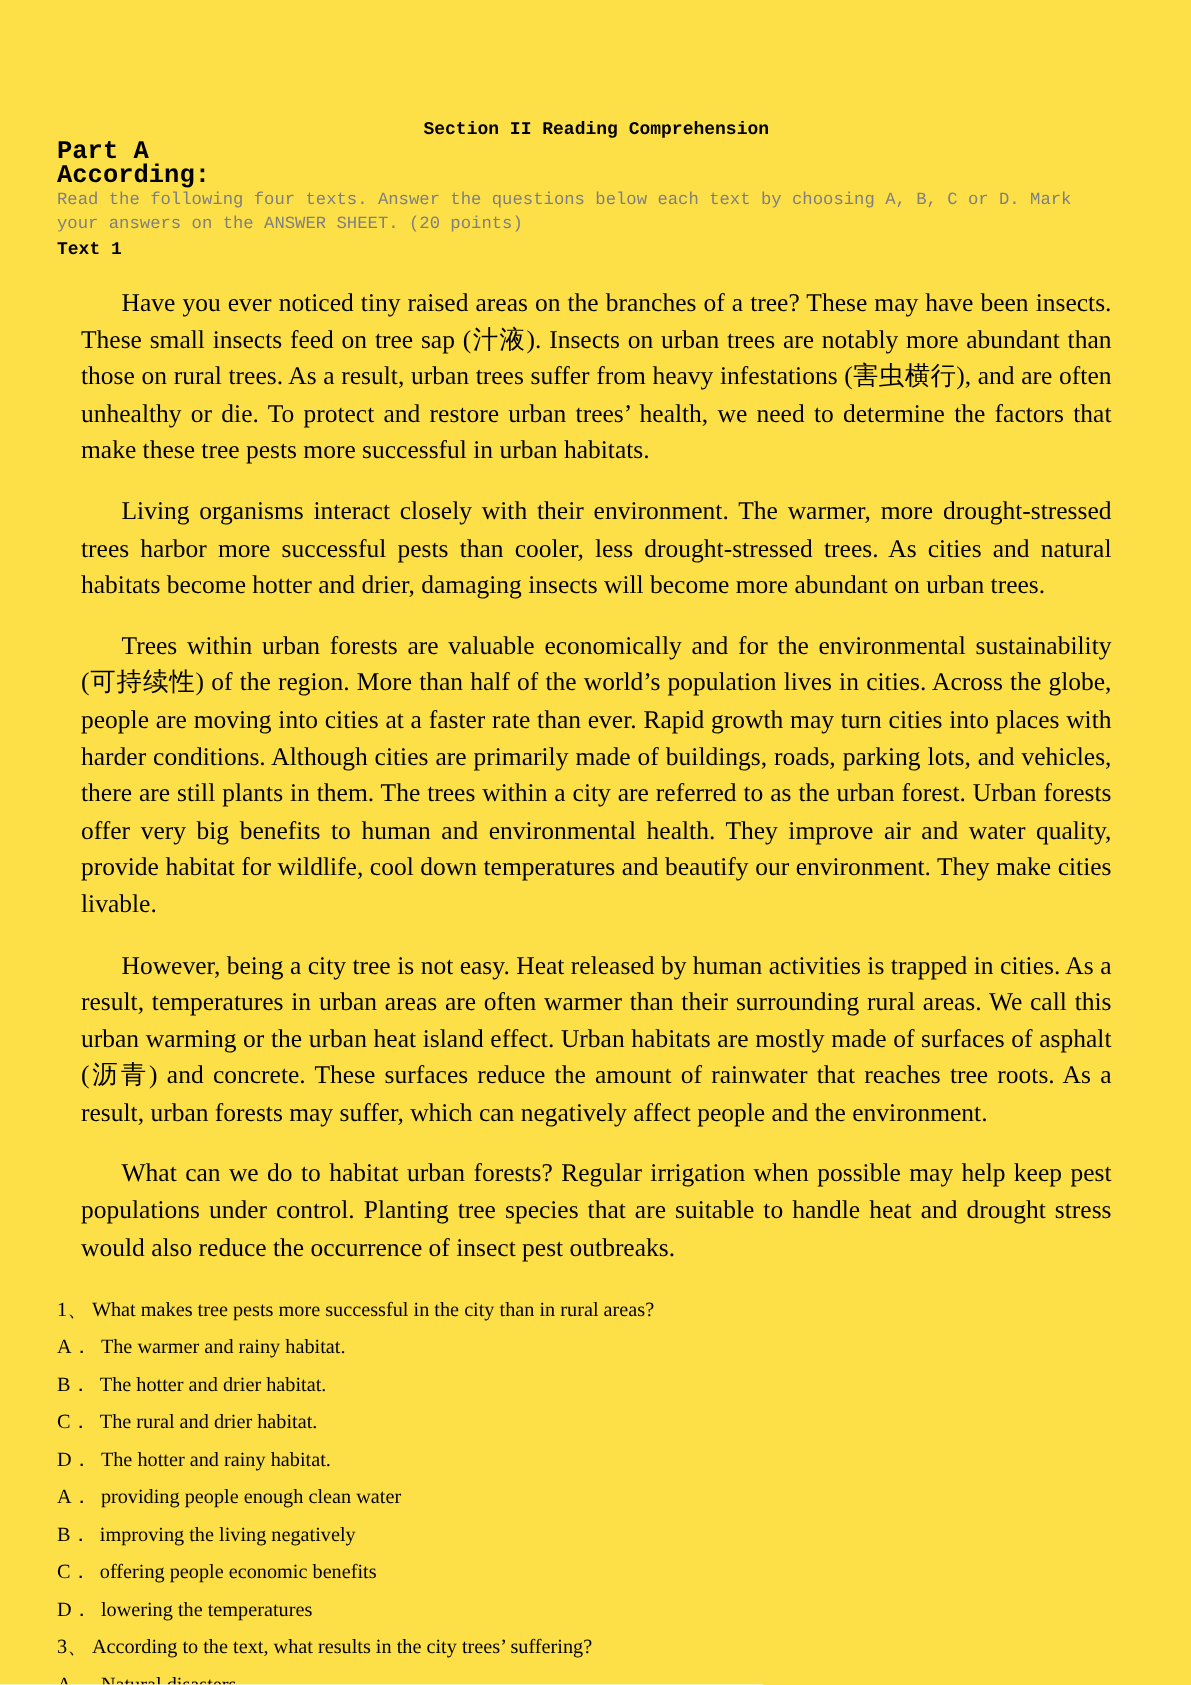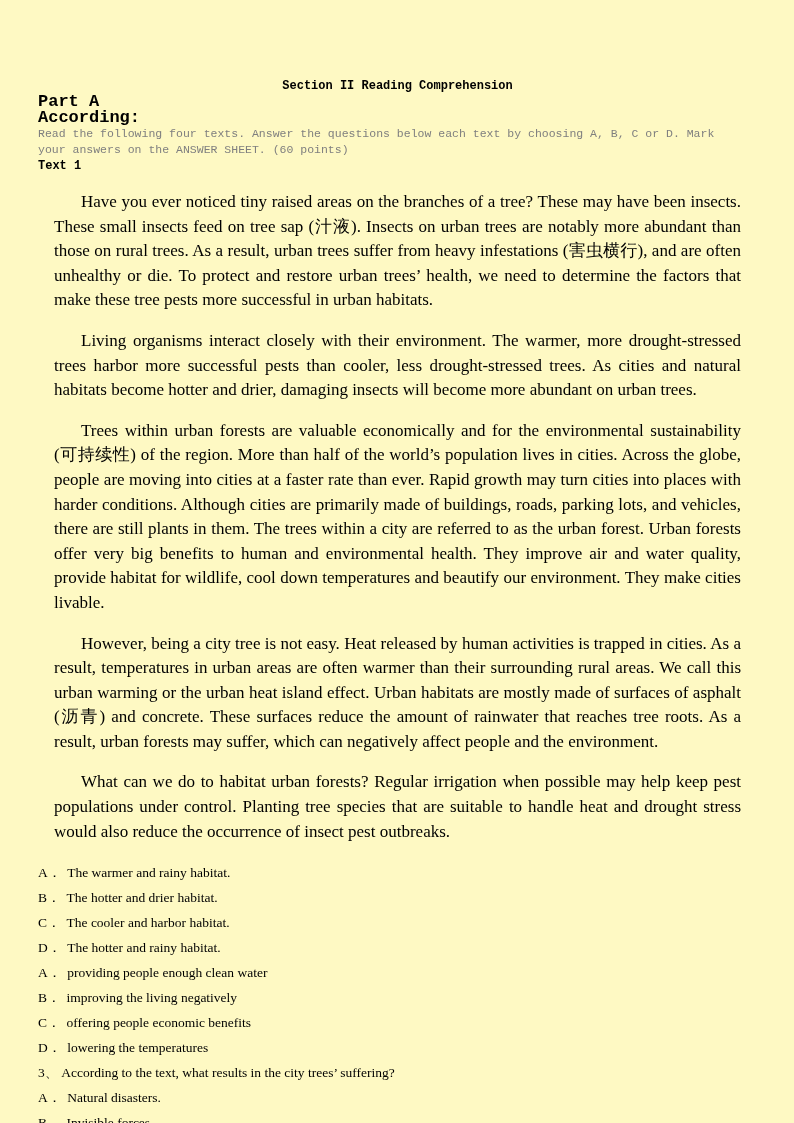--- a/index.html
+++ b/index.html
@@ -1,20 +1,20 @@
 <!DOCTYPE html>
 <html><head>
 <meta charset="utf-8">
 <style>
   html, body { margin: 0; padding: 0; background: #ffffff; }
   .page {
     width: 794px;
     height: 1123px;
     margin: 0 auto;
-    background: #fef9c3;
+    background: #fde047;
     box-sizing: border-box;
     padding: 78px 37px 0 38px;
     overflow: hidden;
     color: #000000;
   }
   .mono {
     font-family: "Liberation Mono", "DejaVu Sans Mono", monospace;
     font-size: 17px;
     line-height: 16px;
   }
@@ -62,38 +62,39 @@
 <body>
 
 <div class="page">
 
   <div class="section-title">Section II Reading Comprehension</div>
 
   <div class="mono bold">Part A</div>
 
   <div class="mono bold">According:</div>
 
-  <div class="directions-text">Read the following four texts. Answer the questions below each text by choosing A, B, C or D. Mark your answers on the ANSWER SHEET. (60 points)</div>
+  <div class="directions-text">Read the following four texts. Answer the questions below each text by choosing A, B, C or D. Mark your answers on the ANSWER SHEET. (20 points)</div>
 
   <div class="text-title">Text 1</div>
 
   <div>
     <p class="body-para">Have you ever noticed tiny raised areas on the branches of a tree? These may have been insects. These small insects feed on tree sap (汁液). Insects on urban trees are notably more abundant than those on rural trees. As a result, urban trees suffer from heavy infestations (害虫横行), and are often unhealthy or die. To protect and restore urban trees’ health, we need to determine the factors that make these tree pests more successful in urban habitats.</p>
     <p class="body-para">Living organisms interact closely with their environment. The warmer, more drought-stressed trees harbor more successful pests than cooler, less drought-stressed trees. As cities and natural habitats become hotter and drier, damaging insects will become more abundant on urban trees.</p>
     <p class="body-para">Trees within urban forests are valuable economically and for the environmental sustainability (可持续性) of the region. More than half of the world’s population lives in cities. Across the globe, people are moving into cities at a faster rate than ever. Rapid growth may turn cities into places with harder conditions. Although cities are primarily made of buildings, roads, parking lots, and vehicles, there are still plants in them. The trees within a city are referred to as the urban forest. Urban forests offer very big benefits to human and environmental health. They improve air and water quality, provide habitat for wildlife, cool down temperatures and beautify our environment. They make cities livable.</p>
     <p class="body-para">However, being a city tree is not easy. Heat released by human activities is trapped in cities. As a result, temperatures in urban areas are often warmer than their surrounding rural areas. We call this urban warming or the urban heat island effect. Urban habitats are mostly made of surfaces of asphalt (沥青) and concrete. These surfaces reduce the amount of rainwater that reaches tree roots. As a result, urban forests may suffer, which can negatively affect people and the environment.</p>
     <p class="body-para">What can we do to habitat urban forests? Regular irrigation when possible may help keep pest populations under control. Planting tree species that are suitable to handle heat and drought stress would also reduce the occurrence of insect pest outbreaks.</p>
   </div>
 
   <div class="questions">
 
     <div>
+      <div class="q-line"><span class="q-num">1、</span><span>What makes tree pests more successful in the city than in rural areas?</span></div>
       <div class="q-line"><span class="opt-label">A．</span><span>The warmer and rainy habitat.</span></div>
       <div class="q-line"><span class="opt-label">B．</span><span>The hotter and drier habitat.</span></div>
-      <div class="q-line"><span class="opt-label">C．</span><span>The cooler and harbor habitat.</span></div>
+      <div class="q-line"><span class="opt-label">C．</span><span>The rural and drier habitat.</span></div>
       <div class="q-line"><span class="opt-label">D．</span><span>The hotter and rainy habitat.</span></div>
     </div>
 
     <div>
       <div class="q-line"><span class="opt-label">A．</span><span>providing people enough clean water</span></div>
       <div class="q-line"><span class="opt-label">B．</span><span>improving the living negatively</span></div>
       <div class="q-line"><span class="opt-label">C．</span><span>offering people economic benefits</span></div>
       <div class="q-line"><span class="opt-label">D．</span><span>lowering the temperatures</span></div>
     </div>
 

